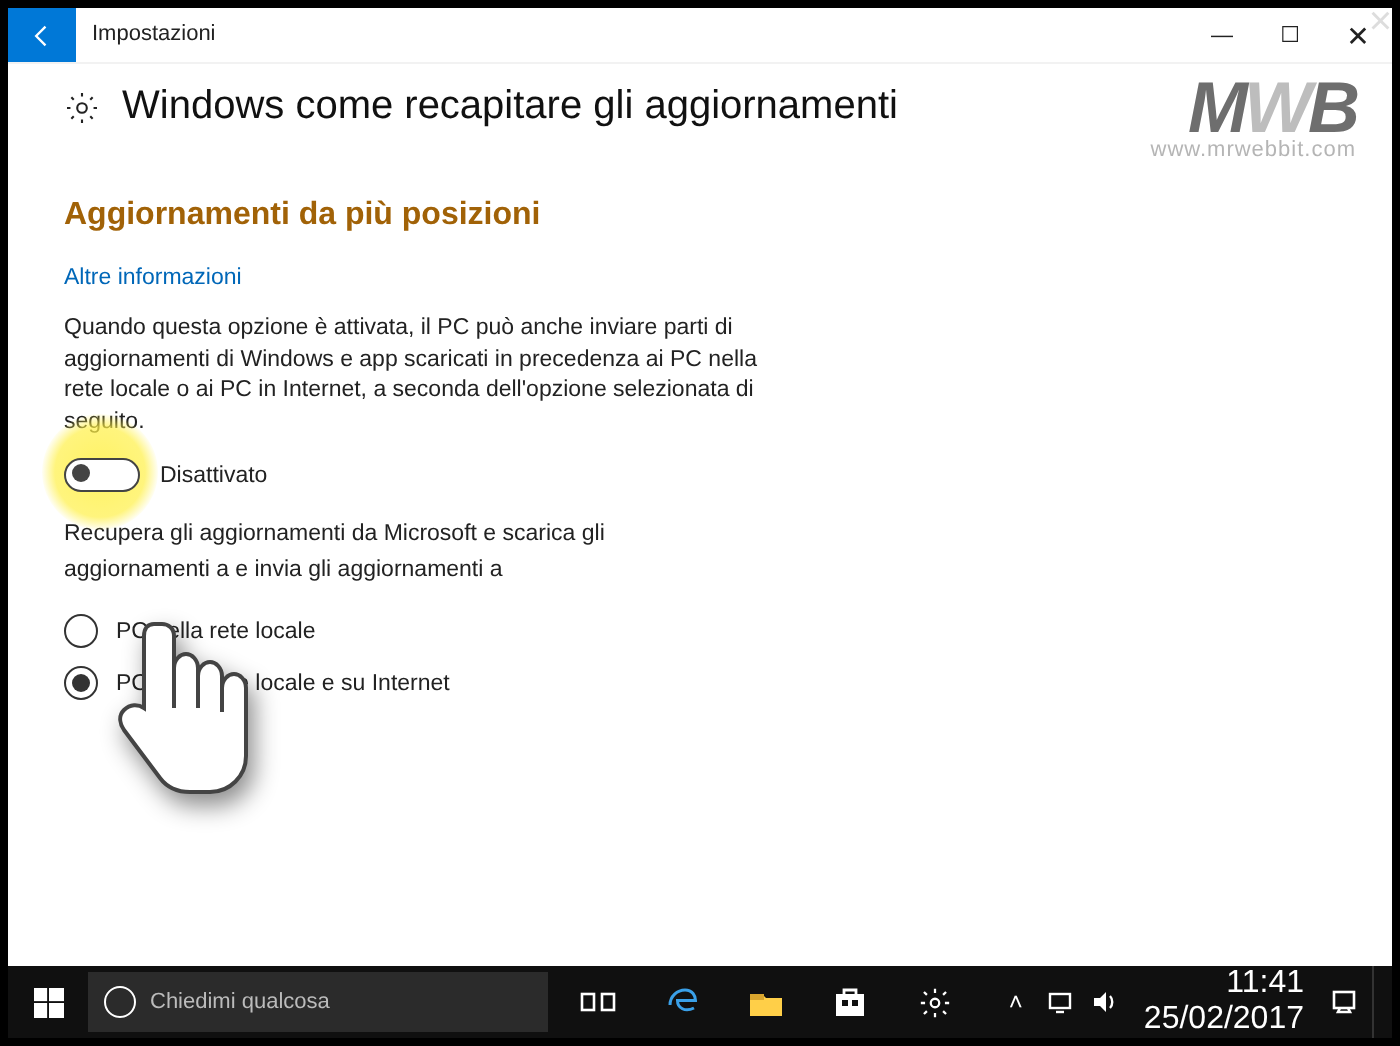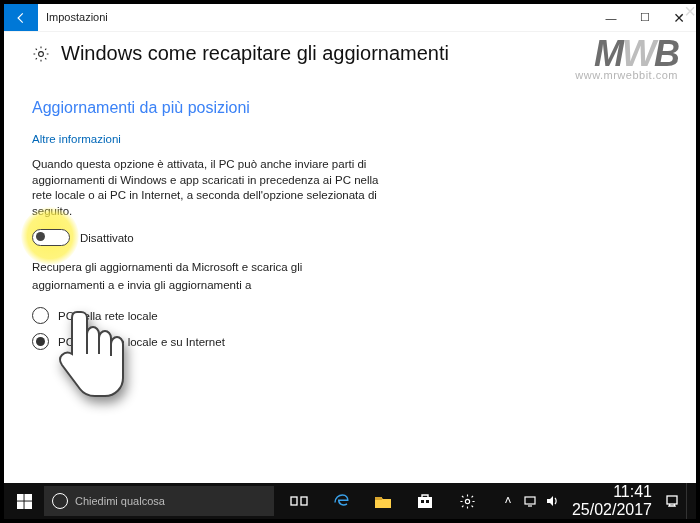--- a/index.html
+++ b/index.html
@@ -24,21 +24,21 @@
     width: 34px; display: flex; align-items: center; justify-content: center;
     font-size: 11px; color: #222;
   }
   .win-btn.close { font-size: 14px; }
   .content {
     flex: 1; padding: 10px 28px 0 28px; color: #222; position: relative; overflow: hidden;
   }
   .page-heading-row { display: flex; align-items: center; gap: 11px; margin-bottom: 34px; }
   .gear-heading { width: 18px; height: 18px; }
   .page-heading { font-size: 20px; font-weight: 400; color: #111; }
-  .section-heading { font-size: 16px; font-weight: 400; color: #3b82f6; margin-bottom: 12px; }
+  .section-heading { font-size: 16px; font-weight: 700; color: #a16207; margin-bottom: 12px; }
   .body-text { font-size: 11.5px; color: #222; line-height: 1.35; max-width: 360px; margin-bottom: 2px; }
   .link { color: #0067b8; font-size: 11.5px; display: inline-block; margin-bottom: 12px; cursor: pointer; text-align: center; }
   .toggle-row { display: flex; align-items: center; gap: 10px; margin: 6px 0 14px 0; position: relative; }
   .toggle {
     width: 38px; height: 17px; border: 1.5px solid #444; border-radius: 9px;
     position: relative; background: #fff;
   }
   .toggle-knob {
     position: absolute; width: 9px; height: 9px; background: #444; border-radius: 50%;
     top: 2.2px; left: 3px;

